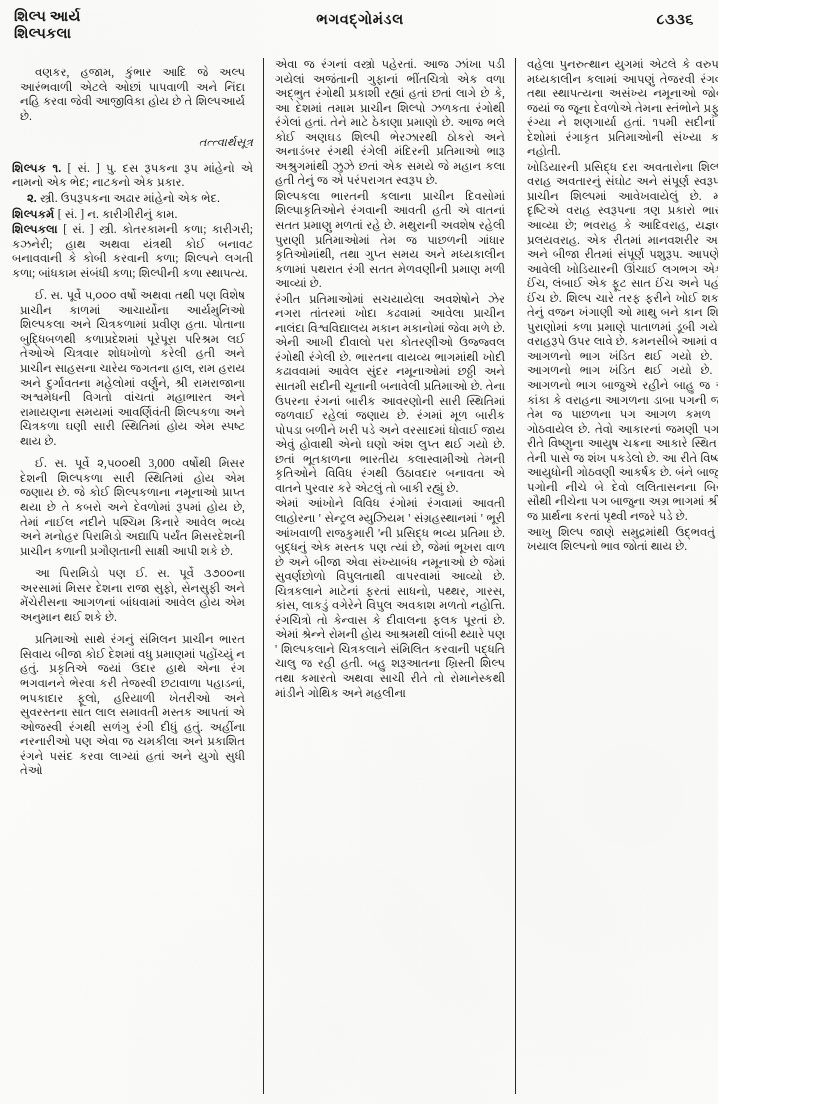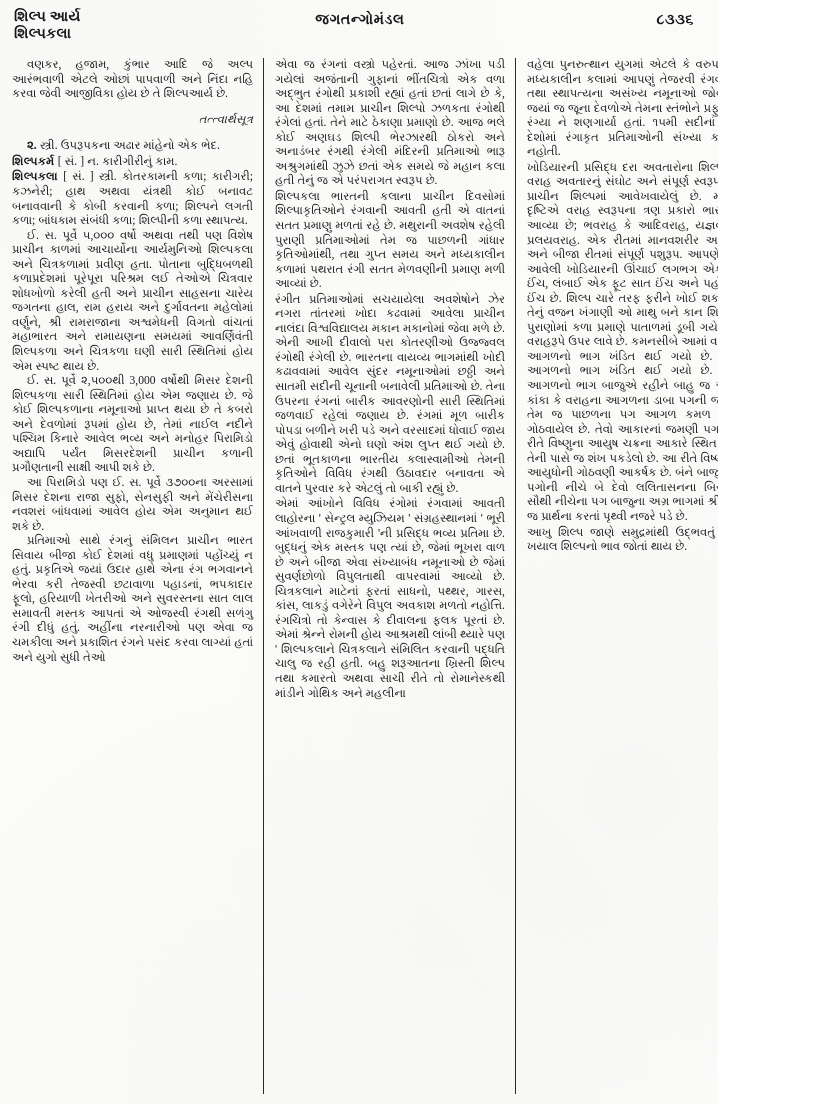--- a/index.html
+++ b/index.html
@@ -98,21 +98,21 @@
 
   
   .entry { margin: 0 0 0 0; text-indent: 0; }
   .entry + .entry { margin-top: 1px; }
   .hw {
     font-weight: bold;
     letter-spacing: 0.2px;
   }
   .bold { font-weight: bold; }
   .cont { text-indent: 15px; }
-  .para { text-indent: 15px; margin: 0; }
+  .para { text-indent: 15px; margin: 8px; }
   .cite {
     text-align: right;
     font-style: italic;
     letter-spacing: 0.2px;
   }
 
   
   .speckle {
     position: absolute;
     inset: 0;
@@ -130,49 +130,52 @@
 
 <div class="page">
 
   <div class="speckle"></div>
 
   <div class="runhead">
     <div class="runhead-left">
       <div>શિલ્પ આર્ય</div>
       <div>શિલ્પકલા</div>
     </div>
-    <div class="runhead-center">જગતન્ગોમંડલ</div>
+    <div class="runhead-center">ભગવદ્ગોમંડલ</div>
     <div class="runhead-right">૮૩૩૬</div>
   </div>
 
   <div class="columns">
 
     <div class="col col-1">
 
 
       <p class="para">વણકર, હજામ, કુંભાર આદિ જે અલ્પ આરંભવાળી એટલે ઓછાં પાપવાળી અને નિંદા નહિ કરવા જેવી આજીવિકા હોય છે તે શિલ્પઆર્ય છે.</p>
 
       <p class="cite">તત્ત્વાર્થસૂત્ર</p>
 
+      <p class="entry">
+        <span class="hw">શિલ્પક ૧.</span><span> [ સં. ] પુ. દસ રૂપકના રૂપ માંહેનો એ નામનો એક ભેદ; નાટકનો એક પ્રકાર.</span>
+      </p>
 
       <p class="entry cont">
         <span class="bold">૨.</span><span> સ્ત્રી. ઉપરૂપકના અઢાર માંહેનો એક ભેદ.</span>
       </p>
 
       <p class="entry">
         <span class="hw">શિલ્પકર્મ</span><span> [ સં. ] ન. કારીગીરીનું કામ.</span>
       </p>
 
       <p class="entry">
         <span class="hw">શિલ્પકલા</span><span> [ સં. ] સ્ત્રી. કોતરકામની કળા; કારીગરી; કઝનેરી; હાથ અથવા યંત્રથી કોઈ બનાવટ બનાવવાની કે કોબી કરવાની કળા; શિલ્પને લગતી કળા; બાંધકામ સંબંધી કળા; શિલ્પીની કળા સ્થાપત્ય.</span>
       </p>
 
       <p class="para">ઈ. સ. પૂર્વે ૫,૦૦૦ વર્ષો અથવા તથી પણ વિશેષ પ્રાચીન કાળમાં આચાર્યોના આર્યમુનિઓ શિલ્પકલા અને ચિત્રકળામાં પ્રવીણ હતા. પોતાના બુદ્ધિબળથી કળાપ્રદેશમાં પૂરેપૂરા પરિશ્રમ લઈ તેઓએ ચિત્રવાર શોધખોળો કરેલી હતી અને પ્રાચીન સાહસના ચારેય જગતના હાલ, રામ હરાય અને દુર્ગાવતના મહેલોમાં વર્ણુને, શ્રી રામરાજાના અશ્વમેધની વિગતો વાંચતાં મહાભારત અને રામાયણના સમયમાં આવર્ણિવંતી શિલ્પકળા અને ચિત્રકળા ઘણી સારી સ્થિતિમાં હોય એમ સ્પષ્ટ થાય છે.</p>
       <p class="para">ઈ. સ. પૂર્વે ૨,૫૦૦થી 3,000 વર્ષોથી મિસર દેશની શિલ્પકળા સારી સ્થિતિમાં હોય એમ જણાય છે. જે કોઈ શિલ્પકળાના નમૂનાઓ પ્રાપ્ત થયા છે તે કબરો અને દેવળોમાં રૂપમાં હોય છે, તેમાં નાઈલ નદીને પશ્ચિમ કિનારે આવેલ ભવ્ય અને મનોહર પિરામિડો અદ્યાપિ પર્યંત મિસરદેશની પ્રાચીન કળાની પ્રગૌણતાની સાક્ષી આપી શકે છે.</p>
-      <p class="para">આ પિરામિડો પણ ઈ. સ. પૂર્વે ૩૭૦૦ના અરસામાં મિસર દેશના રાજા સુફો, સેનસુફી અને મેંચેરીસના નવશરાં બાંધવામાં આવેલ હોય એમ અનુમાન થઈ શકે છે.</p>
+      <p class="para">આ પિરામિડો પણ ઈ. સ. પૂર્વે ૩૭૦૦ના અરસામાં મિસર દેશના રાજા સુફો, સેનસુફી અને મેંચેરીસના આગળનાં બાંધવામાં આવેલ હોય એમ અનુમાન થઈ શકે છે.</p>
       <p class="para">પ્રતિમાઓ સાથે રંગનું સંમિલન પ્રાચીન ભારત સિવાય બીજા કોઈ દેશમાં વધુ પ્રમાણમાં પહોંચ્યું ન હતું. પ્રકૃતિએ જયાં ઉદાર હાથે એના રંગ ભગવાનને ભેરવા કરી તેજસ્વી છટાવાળા પહાડનાં, ભપકાદાર ફૂલો, હરિયાળી ખેતરીઓ અને સુવરસ્તના સાત લાલ સમાવતી મસ્તક આપતાં એ ઓજસ્વી રંગથી સળંગુ રંગી દીધું હતું. અહીંના નરનારીઓ પણ એવા જ ચમકીલા અને પ્રકાશિત રંગને પસંદ કરવા લાગ્યાં હતાં અને યુગો સુધી તેઓ</p>
     </div>
 
     <div class="rule"></div>
 
     <div class="col col-2">
       <p class="entry">એવા જ રંગનાં વસ્ત્રો પહેરતાં. આજ ઝાંખા પડી ગયેલાં અજંતાની ગુફાનાં ભીંતચિત્રો એક વળા અદ્ભુત રંગોથી પ્રકાશી રહ્યાં હતાં છતાં લાગે છે કે, આ દેશમાં તમામ પ્રાચીન શિલ્પો ઝળકતા રંગોથી રંગેલાં હતાં. તેને માટે ઠેકાણા પ્રમાણો છે. આજ ભલે કોઈ અણઘડ શિલ્પી ભેરઝારથી ઠોકરો અને અનાડંબર રંગથી રંગેલી મંદિરની પ્રતિમાઓ ભારૂ અશ્રુગમાંથી ઝુઝે છતાં એક સમયે જે મહાન કલા હતી તેનું જ એ પરંપરાગત સ્વરૂપ છે.</p>
       <p class="entry">શિલ્પકલા ભારતની કલાના પ્રાચીન દિવસોમાં શિલ્પાકૃતિઓને રંગવાની આવતી હતી એ વાતનાં સતત પ્રમાણુ મળતાં રહે છે. મથુરાની અવશેષ રહેલી પુરાણી પ્રતિમાઓમાં તેમ જ પાછળની ગાંધાર કૃતિઓમાંથી, તથા ગુપ્ત સમય અને મધ્યકાલીન કળામાં પથરાત રંગી સતત મેળવણીની પ્રમાણ મળી આવ્યાં છે.</p>
       <p class="entry">રંગીત પ્રતિમાઓમાં સચયાયેલા અવશેષોને ઝેર નગરા તાંતરમાં ખોદા કઢવામાં આવેલા પ્રાચીન નાલંદા વિશ્વવિદ્યાલય મકાન મકાનોમાં જેવા મળે છે. એની આખી દીવાલો પરા કોતરણીઓ ઉજ્જ્વલ રંગોથી રંગેલી છે. ભારતના વાયવ્ય ભાગમાંથી ખોદી કઢાવવામાં આવેલ સુંદર નમૂનાઓમાં છઠ્ઠી અને સાતમી સદીની ચૂનાની બનાવેલી પ્રતિમાઓ છે. તેના ઉપરના રંગનાં બારીક આવરણોની સારી સ્થિતિમાં જળવાઈ રહેલાં જણાય છે. રંગમાં મૂળ બારીક પોપડા બળીને ખરી પડે અને વરસાદમાં ધોવાઈ જાય એવું હોવાથી એનો ઘણો અંશ લુપ્ત થઈ ગયો છે. છતાં ભૂતકાળના ભારતીય કલાસ્વામીઓ તેમની કૃતિઓને વિવિધ રંગથી ઉઠાવદાર બનાવતા એ વાતને પુરવાર કરે એટલું તો બાકી રહ્યું છે.</p>
       <p class="entry">એમાં આંખોને વિવિધ રંગોમાં રંગવામાં આવતી લાહોરના ' સેન્ટ્રલ મ્યુઝિયમ ' સંગ્રહસ્થાનમાં ' ભૂરી આંખવાળી રાજકુમારી 'ની પ્રસિદ્ધ ભવ્ય પ્રતિમા છે. બુદ્ધનું એક મસ્તક પણ ત્યાં છે, જેમાં ભૂખરા વાળ છે અને બીજા એવા સંખ્યાબંધ નમૂનાઓ છે જેમાં સુવર્ણછોળો વિપુલતાથી વાપરવામાં આવ્યો છે. ચિત્રકલાને માટેનાં ફરતાં સાધનો, પથ્થર, ગારસ, કાંસ, લાકડું વગેરેને વિપુલ અવકાશ મળતો નહોત્તિ. રંગચિત્રો તો કેન્વાસ કે દીવાલના ફલક પૂરતાં છે. એમાં શ્રેન્ને રોમની હોય આશ્રમથી લાંબી થ્યારે પણ ' શિલ્પકલાને ચિત્રકલાને સંમિલિત કરવાની પદ્ધતિ ચાલુ જ રહી હતી. બહુ શરૂઆતના ખ્રિસ્તી શિલ્પ તથા કમારતો અથવા સાચી રીતે તો રોમાનેસ્કથી માંડીને ગોથિક અને મહલીના</p>

